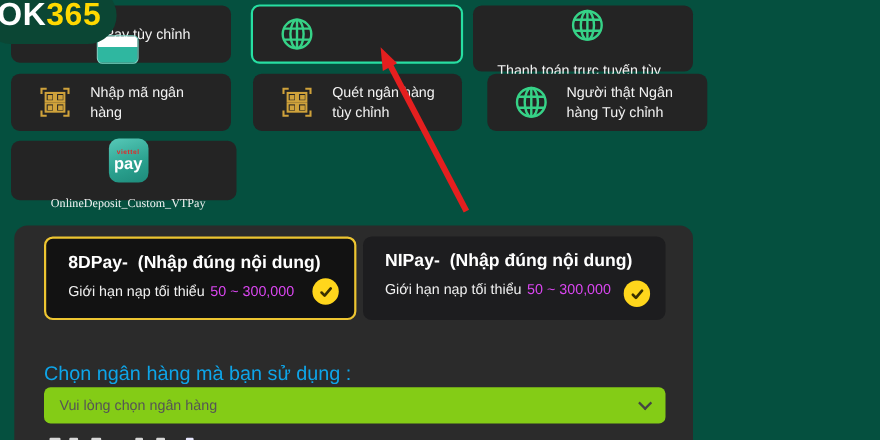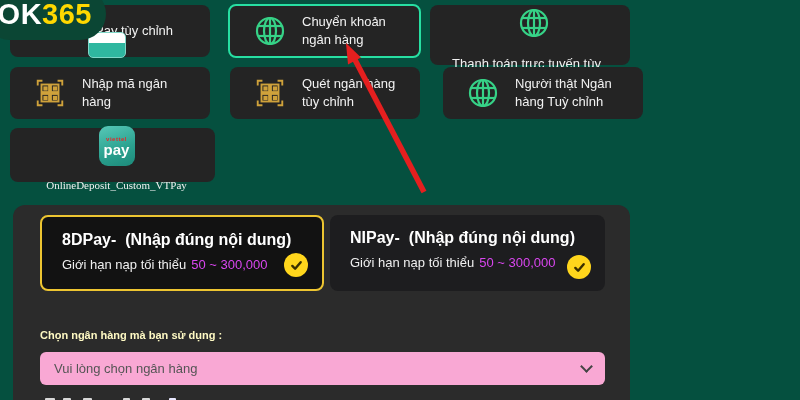--- a/index.html
+++ b/index.html
@@ -56,24 +56,24 @@
   .channel-card.selected { background:#121212; border:2px solid #edc531; }
   .cc-title { font-size:16px; font-weight:bold; margin-top:2px; }
   .cc-title .note { margin-left:9px; }
   .cc-sub { margin-top:8px; font-size:13px; color:#f0f0f0; display:flex; align-items:flex-start; }
   .cc-sub .limit { color:#d946ef; margin-left:5px; }
   .cc-check {
     position:absolute; right:14px; bottom:12px; width:24px; height:24px; border-radius:50%;
     background:#ffd61c; display:flex; align-items:center; justify-content:center;
   }
 
-  #bank-label { position:absolute; left:27px; top:124px; color:#fef9c3; font-size:11px; font-weight:bold; }
+  #bank-label { position:absolute; left:27px; top:124px; color:#0ea5e9; font-size:18px; font-weight:normal; }
   #bank-select {
     position:absolute; left:27px; top:147px; width:565px; height:33px;
-    background:#f9a8d4; border-radius:6px; display:flex; align-items:center;
+    background:#84cc16; border-radius:6px; display:flex; align-items:center;
     padding:0 14px; cursor:pointer;
   }
   #bank-select .ph { color:#555555; font-size:13px; flex:1 1 auto; }
   .chev {
     width:9px; height:9px; border-right:2px solid #444; border-bottom:2px solid #444;
     transform:rotate(45deg); margin-top:-4px;
   }
 
   
   .cut-dash { position:absolute; top:193px; height:3px; background:#d8d8d8; border-radius:1px; }
@@ -94,21 +94,20 @@
   <div class="pm-btn selected" style="left:228px; top:4px; width:193px; height:54px;">
     <span class="pm-icon">
       <svg width="36" height="36" viewBox="0 0 36 36" fill="none" stroke="#36d287" stroke-width="2.2">
         <circle cx="18" cy="18" r="13"></circle>
         <ellipse cx="18" cy="18" rx="6" ry="13"></ellipse>
         <line x1="6" y1="13" x2="30" y2="13"></line>
         <line x1="6" y1="23" x2="30" y2="23"></line>
         <line x1="18" y1="5" x2="18" y2="31"></line>
       </svg>
     </span>
-    <span class="pm-label">Chuyển khoản ngân hàng</span>
   </div>
 
   <div class="pm-btn" style="left:430px; top:5px; width:200px; height:60px;flex-direction:column;">
     <span class="pm-icon">
       <svg width="36" height="36" viewBox="0 0 36 36" fill="none" stroke="#36d287" stroke-width="2.2">
         <circle cx="18" cy="18" r="13"></circle>
         <ellipse cx="18" cy="18" rx="6" ry="13"></ellipse>
         <line x1="6" y1="13" x2="30" y2="13"></line>
         <line x1="6" y1="23" x2="30" y2="23"></line>
         <line x1="18" y1="5" x2="18" y2="31"></line>

